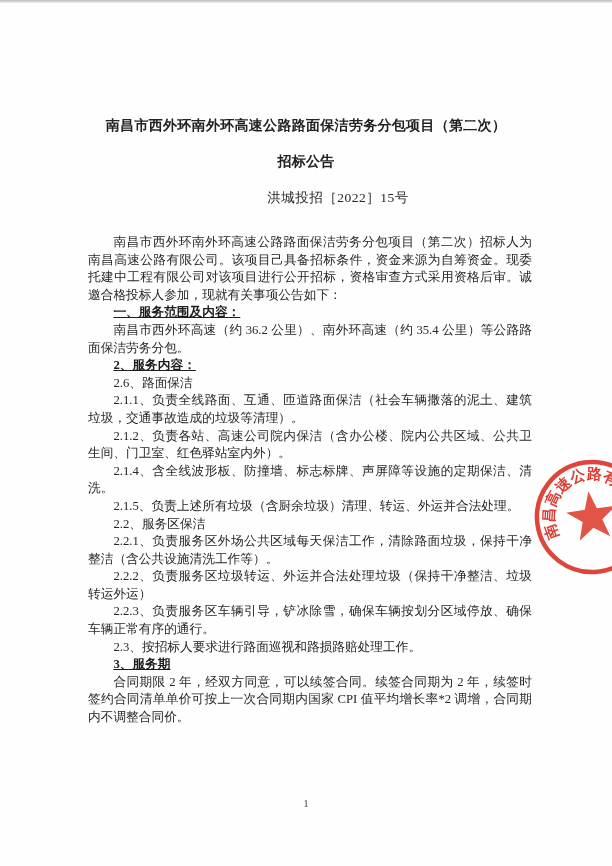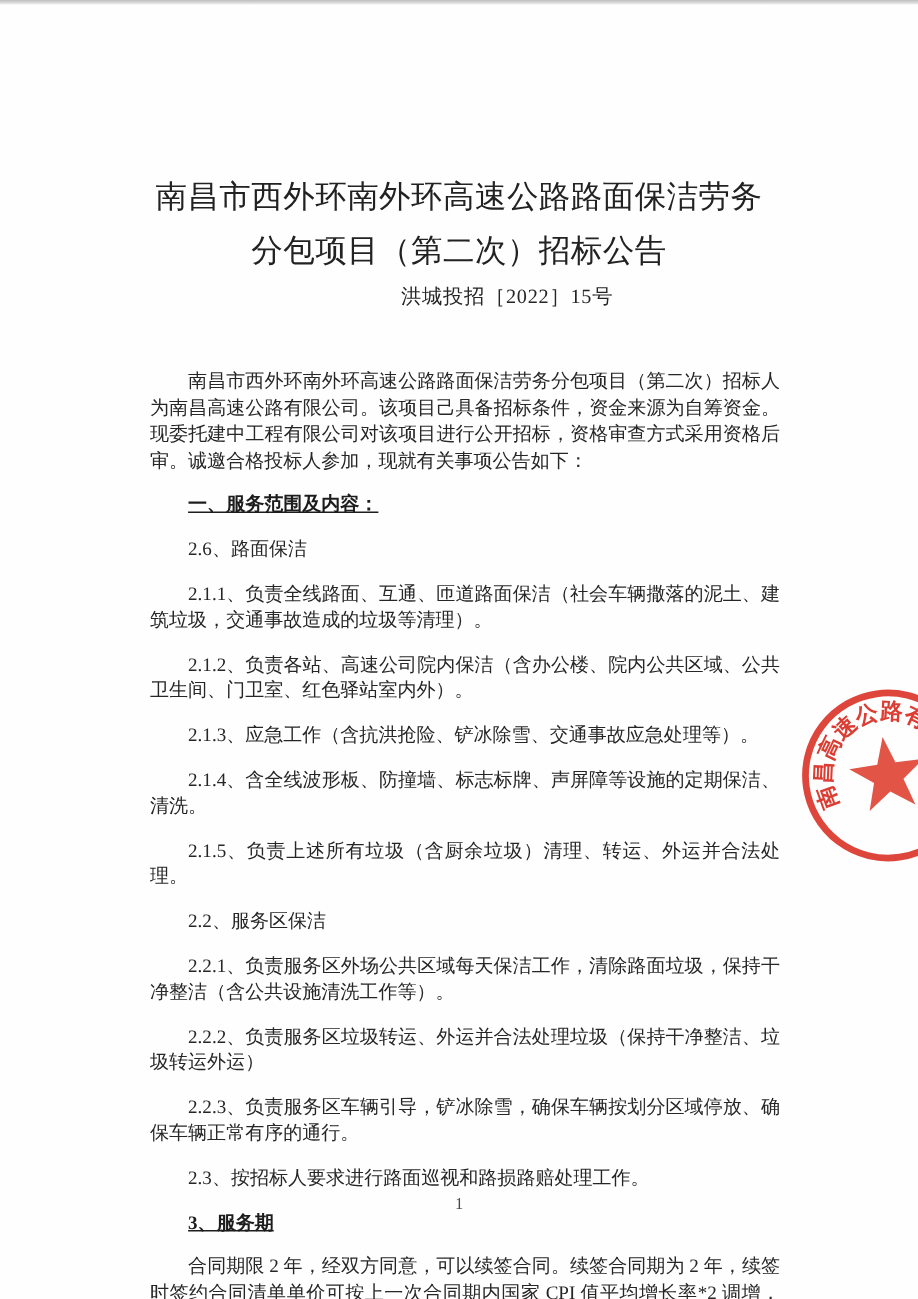--- a/index.html
+++ b/index.html
@@ -18,22 +18,22 @@
   .top-edge {
     position: absolute; top: 0; left: 0; right: 0; height: 3px;
     background: linear-gradient(#bdbdbd, #efefef);
   }
   .doc-title {
     position: absolute;
     top: 99px; left: 50%;
     transform: translateX(-50%);
     width: 412px;
     text-align: center;
-    font-size: 21px;
-    font-weight: normal;
+    font-size: 14px;
+    font-weight: bold;
     line-height: 36px;
     letter-spacing: 0.3px;
     color: #222;
   }
   .doc-number {
     position: absolute;
     top: 189px; left: 0;
     width: 100%;
     text-align: center;
     font-size: 13.5px;
@@ -43,21 +43,21 @@
   }
   .doc-body {
     position: absolute;
     top: 234px; left: 88px;
     width: 444px;
     font-size: 12.7px;
     line-height: 17.6px;
     text-align: justify;
     color: #262626;
   }
-  .para { margin: 12px; text-indent: 2em; }
+  .para { margin: 0; text-indent: 2em; }
   .para.bold { font-weight: bold; color: #1d1d1d; text-decoration: underline; }
   .page-number {
     position: absolute;
     bottom: 57px; left: 0;
     width: 100%;
     text-align: center;
     font-size: 11px;
     color: #4a4a4a;
   }
   .seal {
@@ -82,24 +82,25 @@
 
   <div class="top-edge"></div>
 
   <h1 class="doc-title">南昌市西外环南外环高速公路路面保洁劳务分包项目（第二次）招标公告</h1>
 
   <div class="doc-number">洪城投招［2022］15号</div>
 
   <div class="doc-body">
       <p class="para">南昌市西外环南外环高速公路路面保洁劳务分包项目（第二次）招标人为南昌高速公路有限公司。该项目己具备招标条件，资金来源为自筹资金。现委托建中工程有限公司对该项目进行公开招标，资格审查方式采用资格后审。诚邀合格投标人参加，现就有关事项公告如下：</p>
       <p class="para bold">一、服务范围及内容：</p>
+      <p class="para">南昌市西外环高速（约 36.2 公里）、南外环高速（约 35.4 公里）等公路路面保洁劳务分包。</p>
+      <p class="para bold">2、服务内容：</p>
       <p class="para">2.6、路面保洁</p>
       <p class="para">2.1.1、负责全线路面、互通、匝道路面保洁（社会车辆撒落的泥土、建筑垃圾，交通事故造成的垃圾等清理）。</p>
       <p class="para">2.1.2、负责各站、高速公司院内保洁（含办公楼、院内公共区域、公共卫生间、门卫室、红色驿站室内外）。</p>
-      <p class="para">2.1.3、应急工作（含抗洪抢险、铲冰除雪、交通事故应急处理等）。</p>
       <p class="para">2.1.4、含全线波形板、防撞墙、标志标牌、声屏障等设施的定期保洁、清洗。</p>
       <p class="para">2.1.5、负责上述所有垃圾（含厨余垃圾）清理、转运、外运并合法处理。</p>
       <p class="para">2.2、服务区保洁</p>
       <p class="para">2.2.1、负责服务区外场公共区域每天保洁工作，清除路面垃圾，保持干净整洁（含公共设施清洗工作等）。</p>
       <p class="para">2.2.2、负责服务区垃圾转运、外运并合法处理垃圾（保持干净整洁、垃圾转运外运）</p>
       <p class="para">2.2.3、负责服务区车辆引导，铲冰除雪，确保车辆按划分区域停放、确保车辆正常有序的通行。</p>
       <p class="para">2.3、按招标人要求进行路面巡视和路损路赔处理工作。</p>
       <p class="para bold">3、服务期</p>
       <p class="para">合同期限 2 年，经双方同意，可以续签合同。续签合同期为 2 年，续签时签约合同清单单价可按上一次合同期内国家 CPI 值平均增长率*2 调增，合同期内不调整合同价。</p>
     </div>

